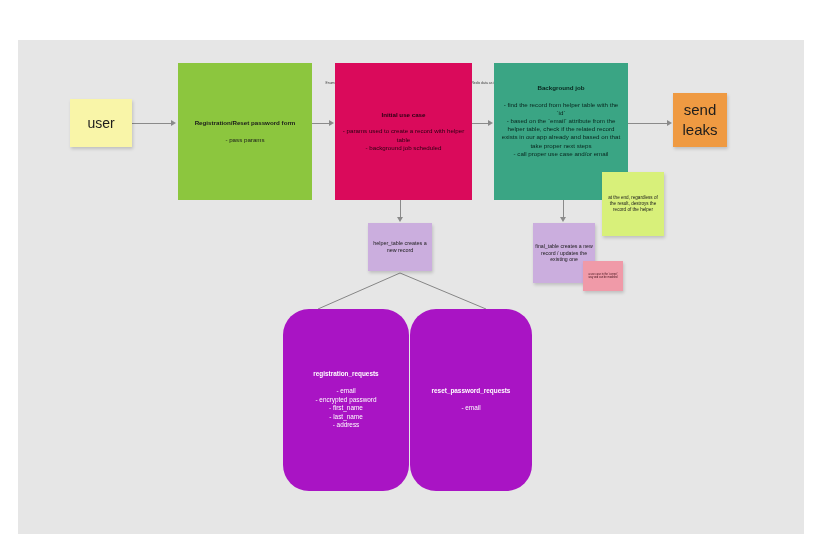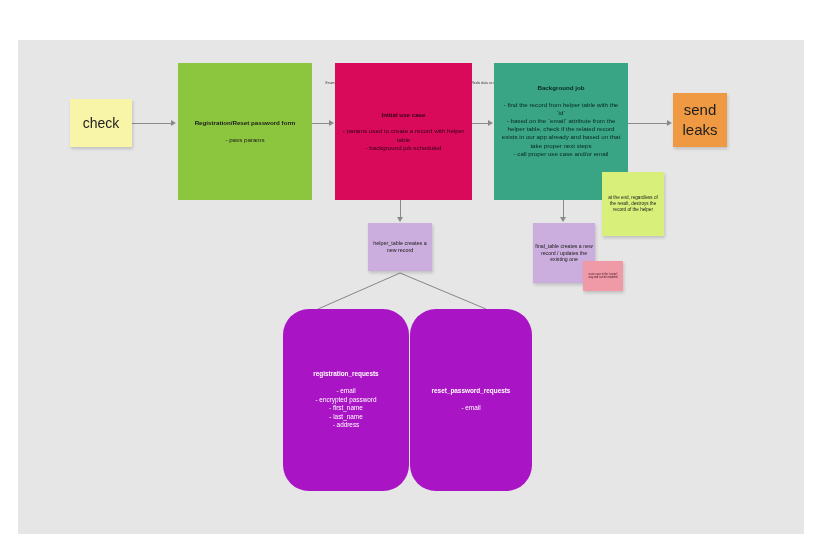--- a/index.html
+++ b/index.html
@@ -153,21 +153,21 @@
   <div class="arrow-head down" style="left:379px; top:177px;"></div>
 
   <div class="conn v" style="left:545px; top:160px; height:18px;"></div>
   <div class="arrow-head down" style="left:542px; top:177px;"></div>
 
   <svg class="diag" style="left:0; top:0; width:786px; height:494px;">
     <line x1="382" y1="233" x2="300" y2="269" stroke="#7a7a7a" stroke-width="0.9"></line>
     <line x1="382" y1="233" x2="468" y2="269" stroke="#7a7a7a" stroke-width="0.9"></line>
   </svg>
 
-  <div class="node sticky-yellow" id="user-node">check</div>
+  <div class="node sticky-yellow" id="user-node">user</div>
 
   <div class="node sticky-orange" id="send-node">send
 leaks</div>
 
   <div class="node card-green" id="green-node">
     <div>
       <div class="title-line stack">Registration/Reset password form</div>
       <div class="body-line stack">- pass params</div>
     </div>
   </div>

